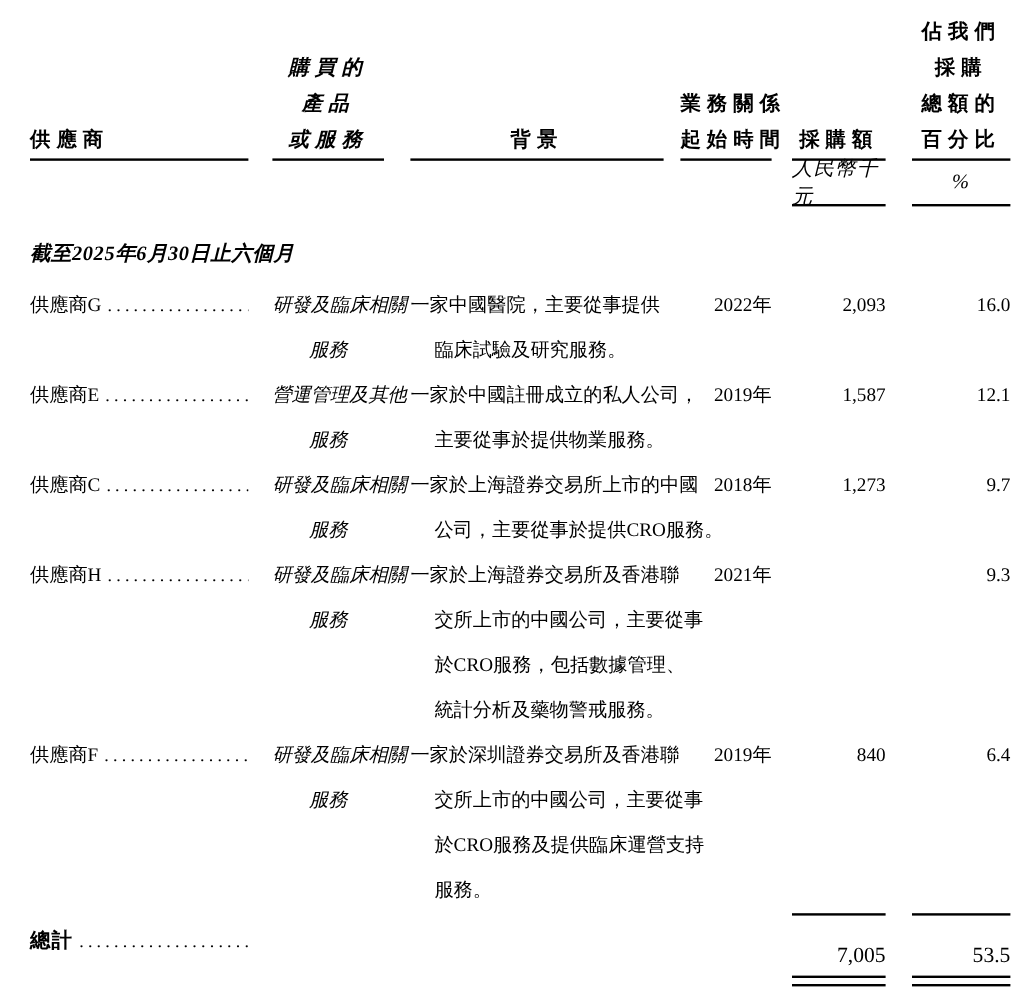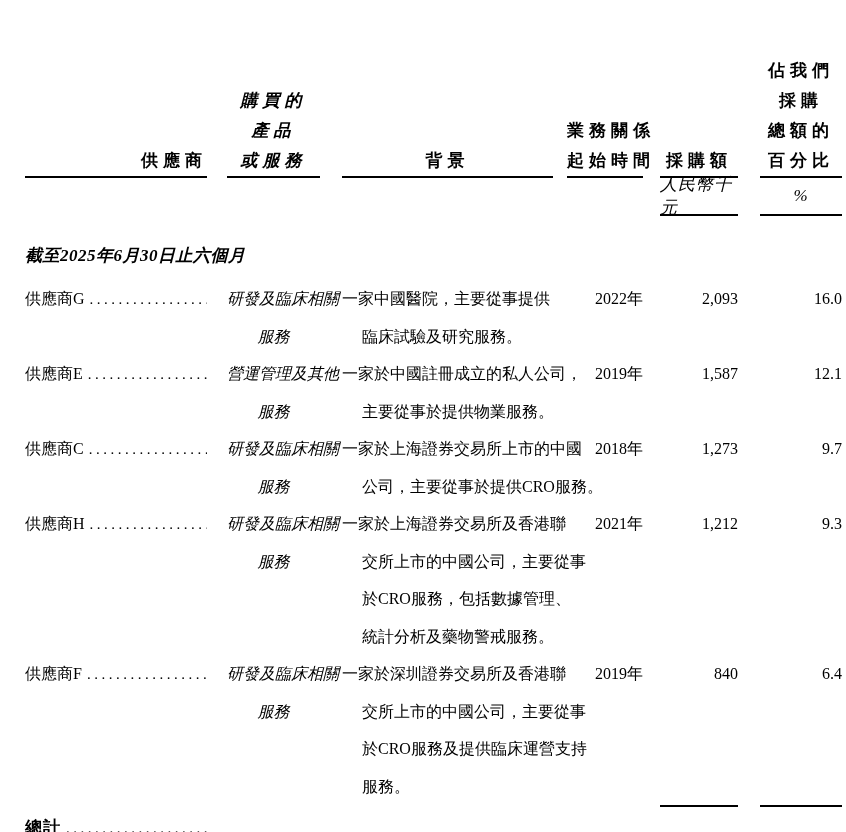--- a/index.html
+++ b/index.html
@@ -8,37 +8,37 @@
     background:#ffffff;color:#000000;
     font-family:"Liberation Serif","DejaVu Serif",serif;
   }
   .page{width:846px;height:832px;box-sizing:border-box;padding-left:25px;padding-right:4px;}
 
   
   .grid{
     display:grid;
     grid-template-columns:182px 20px 93px 22px 211px 14px 76px 17px 78px 22px 82px;
   }
-  .c1{grid-column:1;text-align:right;} .c2{grid-column:3;font-style:italic;} .c3{grid-column:5;}
+  .c1{grid-column:1;} .c2{grid-column:3;font-style:italic;} .c3{grid-column:5;}
   .c4{grid-column:7;} .c5{grid-column:9;} .c6{grid-column:11;}
 
   .pre{white-space:pre;}
   .center{text-align:center;}
 
   
   .hdr{
     margin-top:12px;
     align-items:end;
     font-family:"Liberation Sans","DejaVu Sans",sans-serif;
     font-weight:700;
     font-size:17px;
     line-height:30px;
     letter-spacing:5px;
   }
-  .hcell{border-bottom:2px solid #000;margin-top:44px;}
+  .hcell{border-bottom:2px solid #000;}
 
   
   .units .ucell{
     height:36px;
     border-bottom:2px solid #000;
     display:flex;align-items:center;justify-content:center;
     font-style:italic;
     font-size:17px;
     letter-spacing:1px;
   }
@@ -156,21 +156,20 @@
         <span class="sname">供應商H</span>
         <span class="dots">......................................</span>
       </div>
       <div class="cell c2 prod">研發及臨床相關
 服務</div>
       <div class="cell c3 bgc">一家於上海證券交易所及香港聯
 交所上市的中國公司，主要從事
 於CRO服務，包括數據管理、
 統計分析及藥物警戒服務。</div>
       <div class="cell c4 year">2021年</div>
-      <div class="cell c5 num">1,212</div>
       <div class="cell c6 num">9.3</div>
     </div>
 
     <div class="grid row">
       <div class="cell c1 supplier">
         <span class="sname">供應商F</span>
         <span class="dots">......................................</span>
       </div>
       <div class="cell c2 prod">研發及臨床相關
 服務</div>

